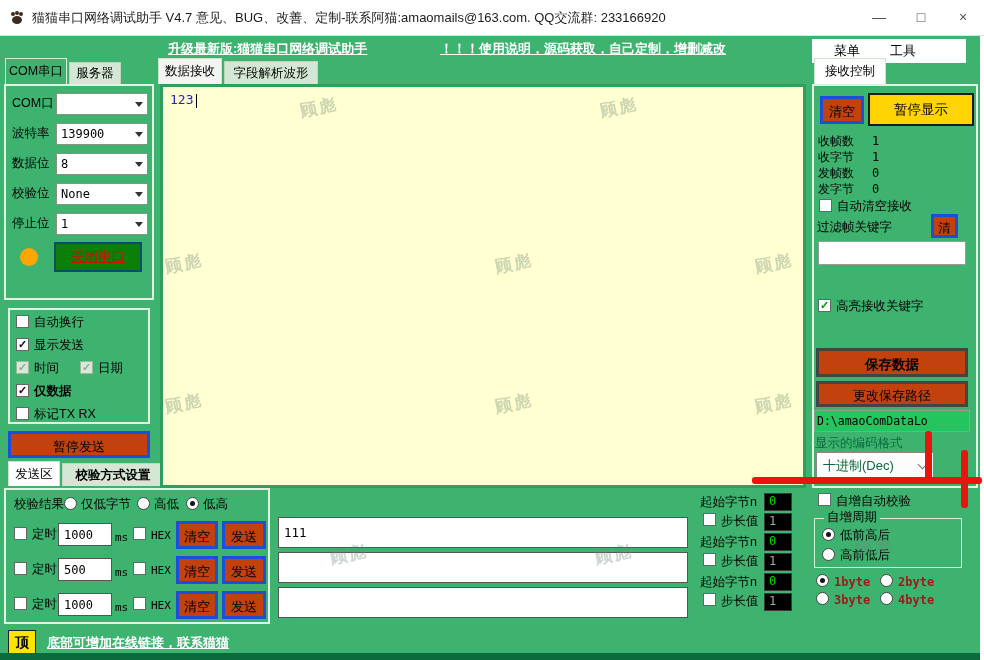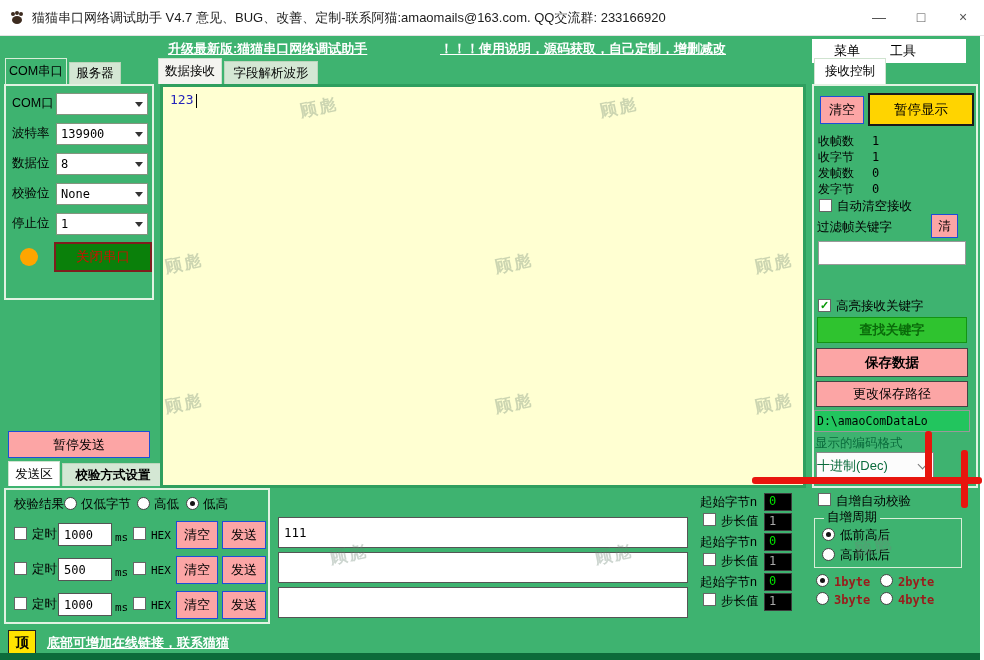--- a/index.html
+++ b/index.html
@@ -10,21 +10,21 @@
   .app-icon { margin-left:9px; display:inline-flex; }
   .title { margin-left:7px; font-size:13px; color:#1c1c1c; white-space:nowrap; }
   .winbtns { position:absolute; right:0; top:0; height:36px; display:flex; }
   .winbtn { width:42px; height:36px; text-align:center; line-height:34px; font-size:14px; color:#555; cursor:pointer; }
   .main { position:absolute; left:0; top:36px; width:980px; height:624px; background:#3EB370; }
   .abs { position:absolute; }
   .lbl { position:absolute; font-size:12.5px; color:#000; white-space:nowrap; line-height:15px; }
   .wlink { position:absolute; color:#fff; text-decoration:underline; font-size:13px; white-space:nowrap; cursor:pointer; font-weight:600; }
   .tab { position:absolute; text-align:center; font-size:12.5px; color:#000; white-space:nowrap; }
   .frame { position:absolute; border:2px solid #e2f2e2; }
-  .std-btn { position:absolute; background:#fca5a5; border:1px solid #1d4ed8; text-align:center; color:#000; cursor:pointer; }
+  .std-btn { position:absolute; background:#c2410c; border:3px solid #1d4ed8; text-align:center; color:#000; cursor:pointer; }
   .dd { position:absolute; background:#fff; border:1px solid #84947f; cursor:pointer; }
   .dd .tri { position:absolute; right:4px; top:8px; width:0; height:0;
              border-left:4px solid transparent; border-right:4px solid transparent; border-top:5px solid #333; }
   .dd-val { position:absolute; left:4px; top:3px; font-family:"DejaVu Sans Mono", monospace; font-size:12px; color:#000; }
   .cb { position:absolute; width:13px; height:13px; background:#fff; border:1px solid #666; cursor:pointer; }
   .cb.checked::after { content:"\2713"; position:absolute; left:1px; top:-1px; font-size:11px; font-weight:700; color:#111; }
   .cb.dis { background:#d9e9d9; border-color:#9ab89a; }
   .cb.dis::after { color:#8fae8f; }
   .cb.green::after { color:#0a9a0a; }
   .radio { position:absolute; width:13px; height:13px; border-radius:50%; background:#fff; border:1px solid #444; cursor:pointer; }
@@ -102,23 +102,37 @@
       <div class="dd" style="left:50px;top:97px;width:92px;height:22px;">
         <span class="dd-val">None</span>
         <span class="tri"></span>
       </div>
       <span class="lbl" style="left:6px;top:130px;">停止位</span>
       <div class="dd" style="left:50px;top:127px;width:92px;height:22px;">
         <span class="dd-val">1</span>
         <span class="tri"></span>
       </div>
       <span class="abs" style="left:14px;top:162px;width:18px;height:18px;border-radius:50%;background:#FFA500;"></span>
-      <div class="abs" style="left:48px;top:156px;width:98px;height:30px;background:#0A800A;border:2px solid #7f1d1d;color:#CC1100;font-size:13.5px;text-align:center;line-height:26px;cursor:pointer;">关闭串口</div>
-    </div>
-
+      <div class="abs" style="left:48px;top:156px;width:88px;height:30px;background:#0A800A;border:2px solid #0c4a6e;color:#CC1100;font-size:13.5px;text-align:center;line-height:26px;cursor:pointer;text-decoration:underline;">关闭串口</div>
+    </div>
+
+    <div class="frame" style="left:8px;top:272px;width:142px;height:116px;">
+      <span class="cb" style="left:6px;top:5px;"></span>
+      <span class="lbl" style="left:24px;top:5px;">自动换行</span>
+      <span class="cb checked" style="left:6px;top:28px;"></span>
+      <span class="lbl" style="left:24px;top:28px;">显示发送</span>
+      <span class="cb checked dis" style="left:6px;top:51px;"></span>
+      <span class="lbl" style="left:24px;top:51px;">时间</span>
+      <span class="cb checked dis" style="left:70px;top:51px;"></span>
+      <span class="lbl" style="left:88px;top:51px;">日期</span>
+      <span class="cb checked" style="left:6px;top:74px;"></span>
+      <span class="lbl" style="left:24px;top:74px;font-weight:700;">仅数据</span>
+      <span class="cb" style="left:6px;top:97px;"></span>
+      <span class="lbl" style="left:24px;top:97px;">标记TX RX</span>
+    </div>
     <div class="std-btn" style="left:8px;top:395px;width:142px;height:27px;line-height:25px;font-size:13px;">暂停发送</div>
 
     <div class="tab" style="left:8px;top:425px;width:52px;height:25px;line-height:24px;background:#fff;border:1px solid #cfe3cf;border-bottom:none;z-index:2;">发送区</div>
     <div class="tab" style="left:62px;top:427px;width:102px;height:23px;line-height:22px;background:#d4e7d4;border:1px solid #bcd6bc;border-bottom:none;font-weight:bold;">校验方式设置</div>
 
     <div class="recv">
       <span>123</span><span class="caret"></span>
     </div>
 
     <div class="frame" style="left:812px;top:48px;width:166px;height:404px;">
@@ -135,27 +149,26 @@
       <span class="lbl mono" style="left:58px;top:96px;font-size:12px;">0</span>
 
       <span class="cb" style="left:5px;top:113px;"></span>
       <span class="lbl" style="left:23px;top:113px;">自动清空接收</span>
       <span class="lbl" style="left:3px;top:134px;">过滤帧关键字</span>
       <div class="std-btn" style="left:117px;top:128px;width:27px;height:24px;line-height:22px;font-size:12.5px;">清</div>
       <input class="txtin" style="left: 4px; top: 155px; width: 148px; height: 24px; border-width: 1px; border-color: rgb(153, 153, 153);" value="">
 
       <span class="cb checked green" style="left:4px;top:213px;"></span>
       <span class="lbl" style="left:22px;top:213px;">高亮接收关键字</span>
-      <div class="abs" style="left:3px;top:231px;width:150px;height:26px;background:#2FC32F;border:1px solid #139413;color:#0A6A0A;text-align:center;line-height:24px;font-size:13px;font-weight:600;cursor:pointer;">查找关键字</div>
       <div class="std-btn" style="left:2px;top:295px;width:152px;height:26px;line-height:24px;font-size:13px;border-color:#444;">更改保存路径</div>
       <div class="std-btn" style="left:2px;top:262px;width:152px;height:29px;line-height:27px;font-size:13.5px;font-weight:700;border-color:#444;">保存数据</div>
       <div class="abs mono" style="left:0px;top:324px;width:156px;height:22px;background:#22c55e;border:1px solid #999;font-size:11.5px;line-height:20px;padding-left:2px;white-space:nowrap;overflow:hidden;">D:\amaoComDataLo</div>
       <span class="lbl" style="left:1px;top:350px;color:#0A6B3C;">显示的编码格式</span>
       <div class="abs" style="left:2px;top:366px;width:118px;height:27px;background:#fcfcfc;border:1.5px solid #888;cursor:pointer;">
-        <span class="abs" style="left:0;top:4px;font-size:13px;color:#0A6B3C;white-space:nowrap;">十进制(Dec)</span>
+        <span class="abs" style="left:6px;top:4px;font-size:13px;color:#0A6B3C;white-space:nowrap;">十进制(Dec)</span>
         <span class="chev"></span>
       </div>
     </div>
 
     <div class="frame" style="left:4px;top:452px;width:266px;height:136px;">
       <span class="lbl" style="left:8px;top:7px;">校验结果</span>
       <span class="radio" style="left:58px;top:7px;"></span>
       <span class="lbl" style="left:75px;top:7px;">仅低字节</span>
       <span class="radio" style="left:131px;top:7px;"></span>
       <span class="lbl" style="left:148px;top:7px;">高低</span>

